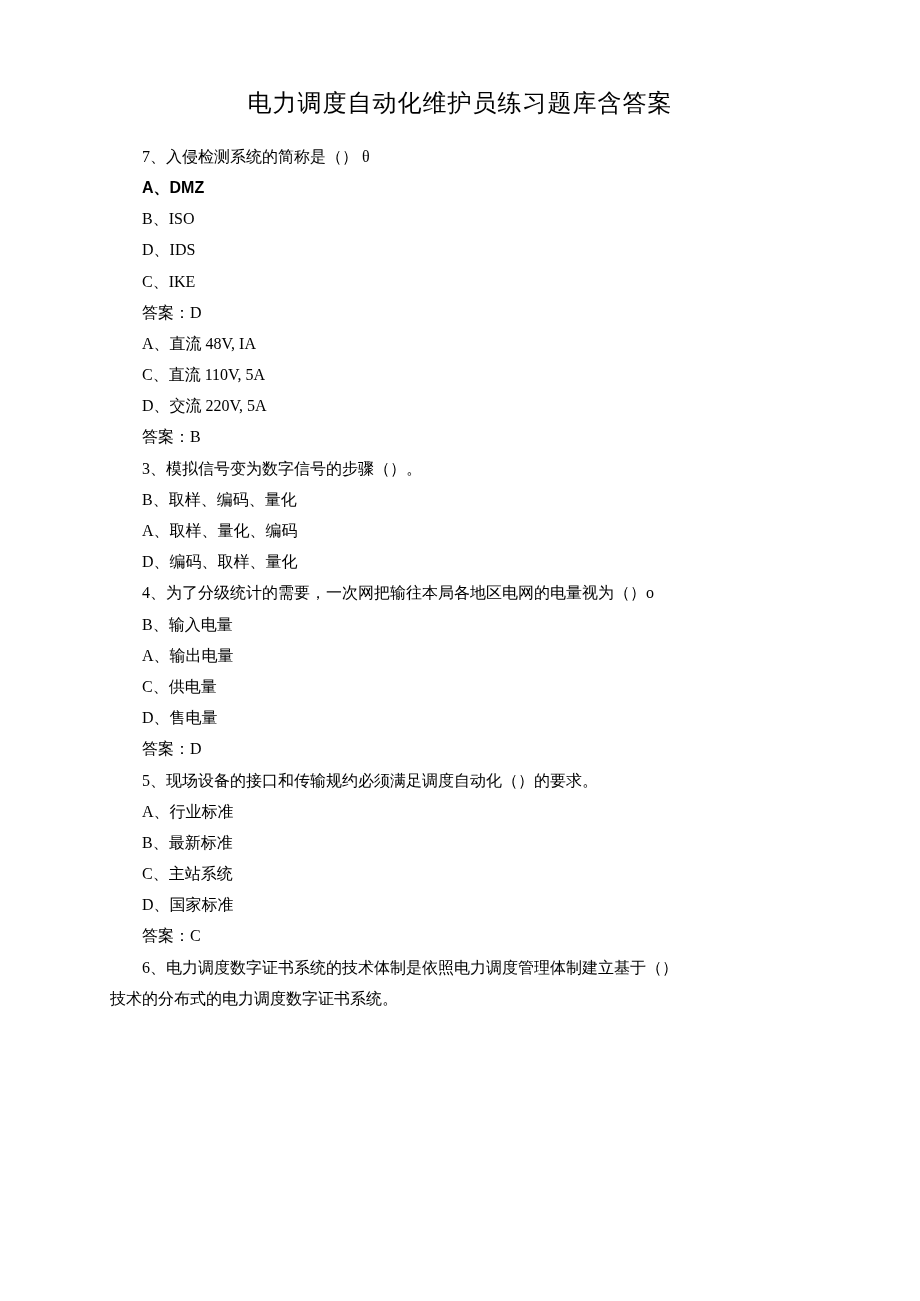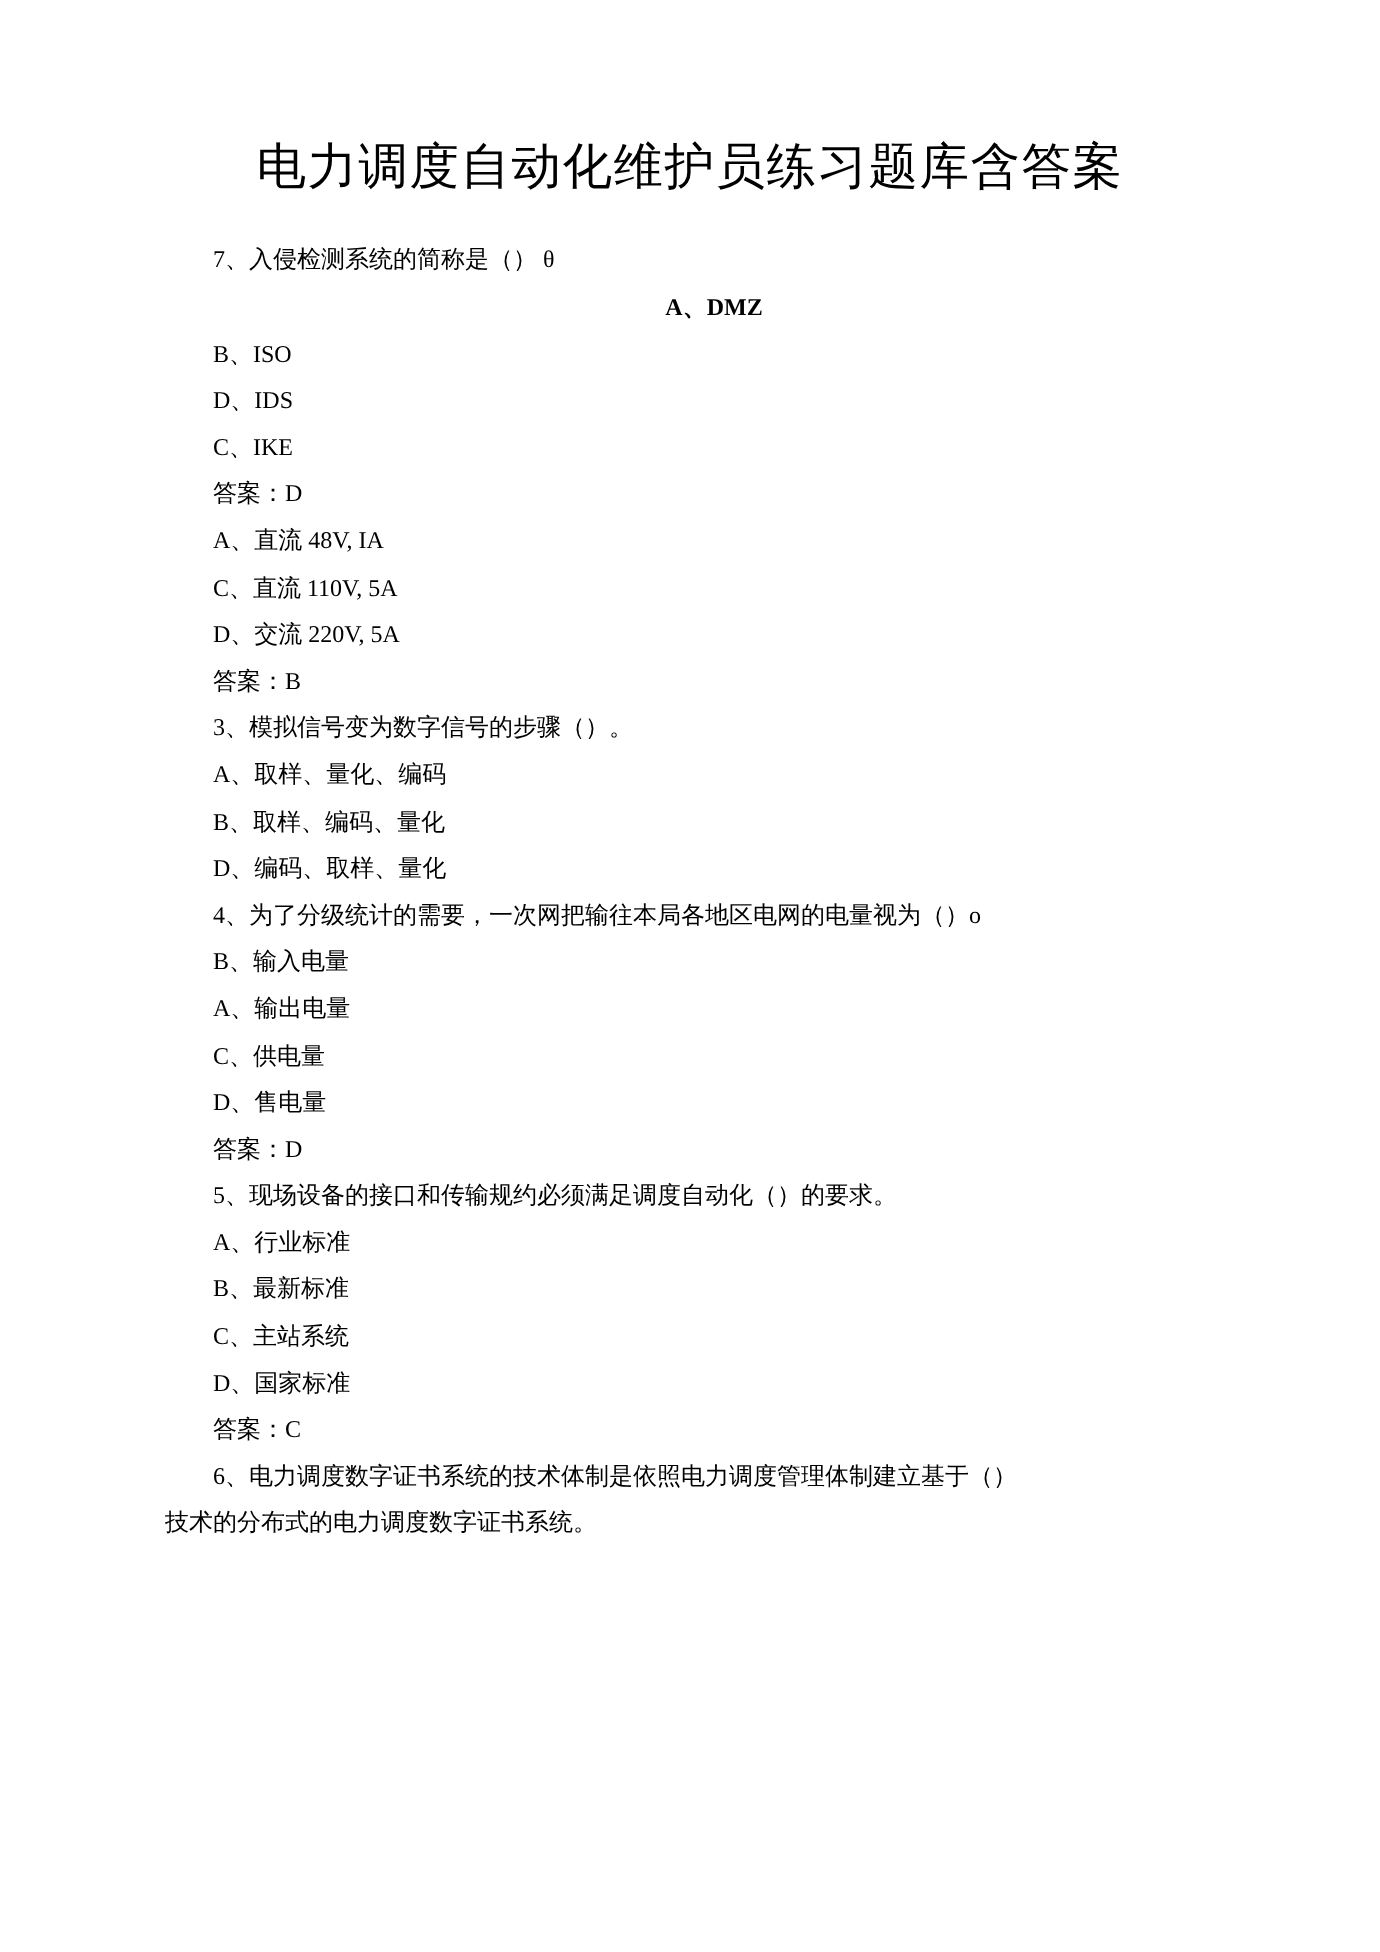--- a/index.html
+++ b/index.html
@@ -11,58 +11,57 @@
       background: #ffffff;
       font-family: "SimSun", "宋体", serif;
       font-size: 16px;
       line-height: 1.95;
       color: #000000;
       width: 920px;
       padding: 80px 110px 60px 110px;
     }
     .title {
       text-align: center;
-      font-size: 33px;
+      font-size: 24px;
       font-weight: normal;
       margin-bottom: 14px;
       font-family: "SimSun", "宋体", serif;
       letter-spacing: 1px;
     }
     .line {
       text-indent: 2em;
       white-space: pre-wrap;
     }
     .no-indent {
       text-indent: 0;
     }
     .sans {
-      font-family: Liberation Serif, serif;
+      font-family: Liberation Sans, sans-serif;
       font-weight: bold;
-      text-align: center;
     }
   </style>
 </head>
 <body>
 
 <h1 class="title">电力调度自动化维护员练习题库含答案</h1>
 
 <div id="content-container">
     <div class="line">7、入侵检测系统的简称是（） θ</div>
     <div class="line sans">A、DMZ</div>
     <div class="line">B、ISO</div>
     <div class="line">D、IDS</div>
     <div class="line">C、IKE</div>
     <div class="line">答案：D</div>
     <div class="line">A、直流 48V, IA</div>
     <div class="line">C、直流 110V, 5A</div>
     <div class="line">D、交流 220V, 5A</div>
     <div class="line">答案：B</div>
     <div class="line">3、模拟信号变为数字信号的步骤（）。</div>
+    <div class="line">B、取样、编码、量化</div>
     <div class="line">A、取样、量化、编码</div>
-    <div class="line">B、取样、编码、量化</div>
     <div class="line">D、编码、取样、量化</div>
     <div class="line">4、为了分级统计的需要，一次网把输往本局各地区电网的电量视为（）o</div>
     <div class="line">B、输入电量</div>
     <div class="line">A、输出电量</div>
     <div class="line">C、供电量</div>
     <div class="line">D、售电量</div>
     <div class="line">答案：D</div>
     <div class="line">5、现场设备的接口和传输规约必须满足调度自动化（）的要求。</div>
     <div class="line">A、行业标准</div>
     <div class="line">B、最新标准</div>

